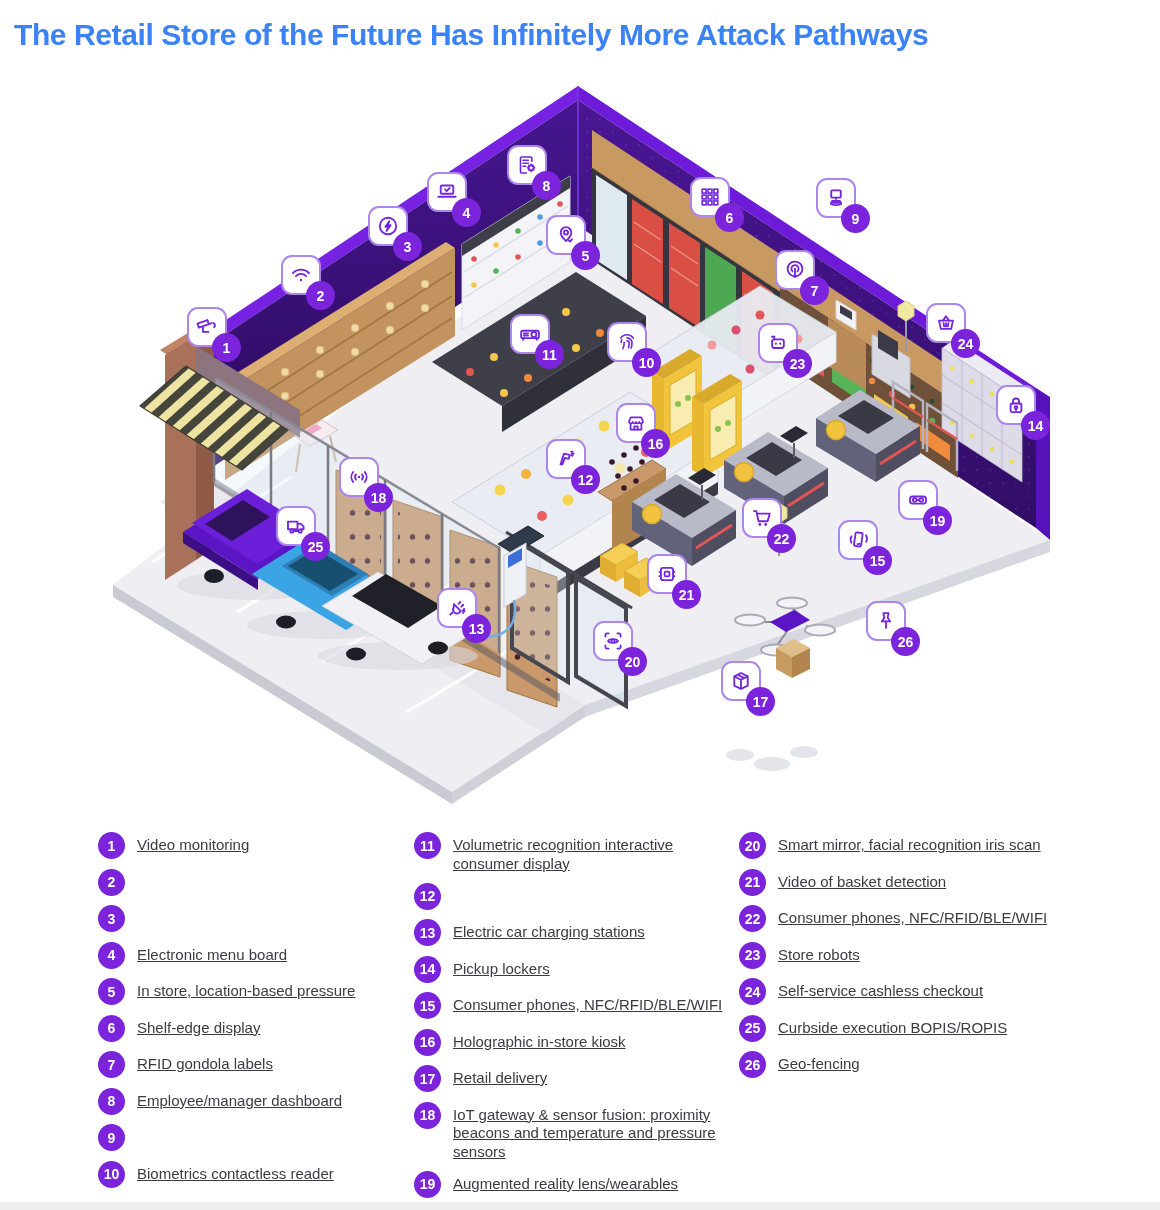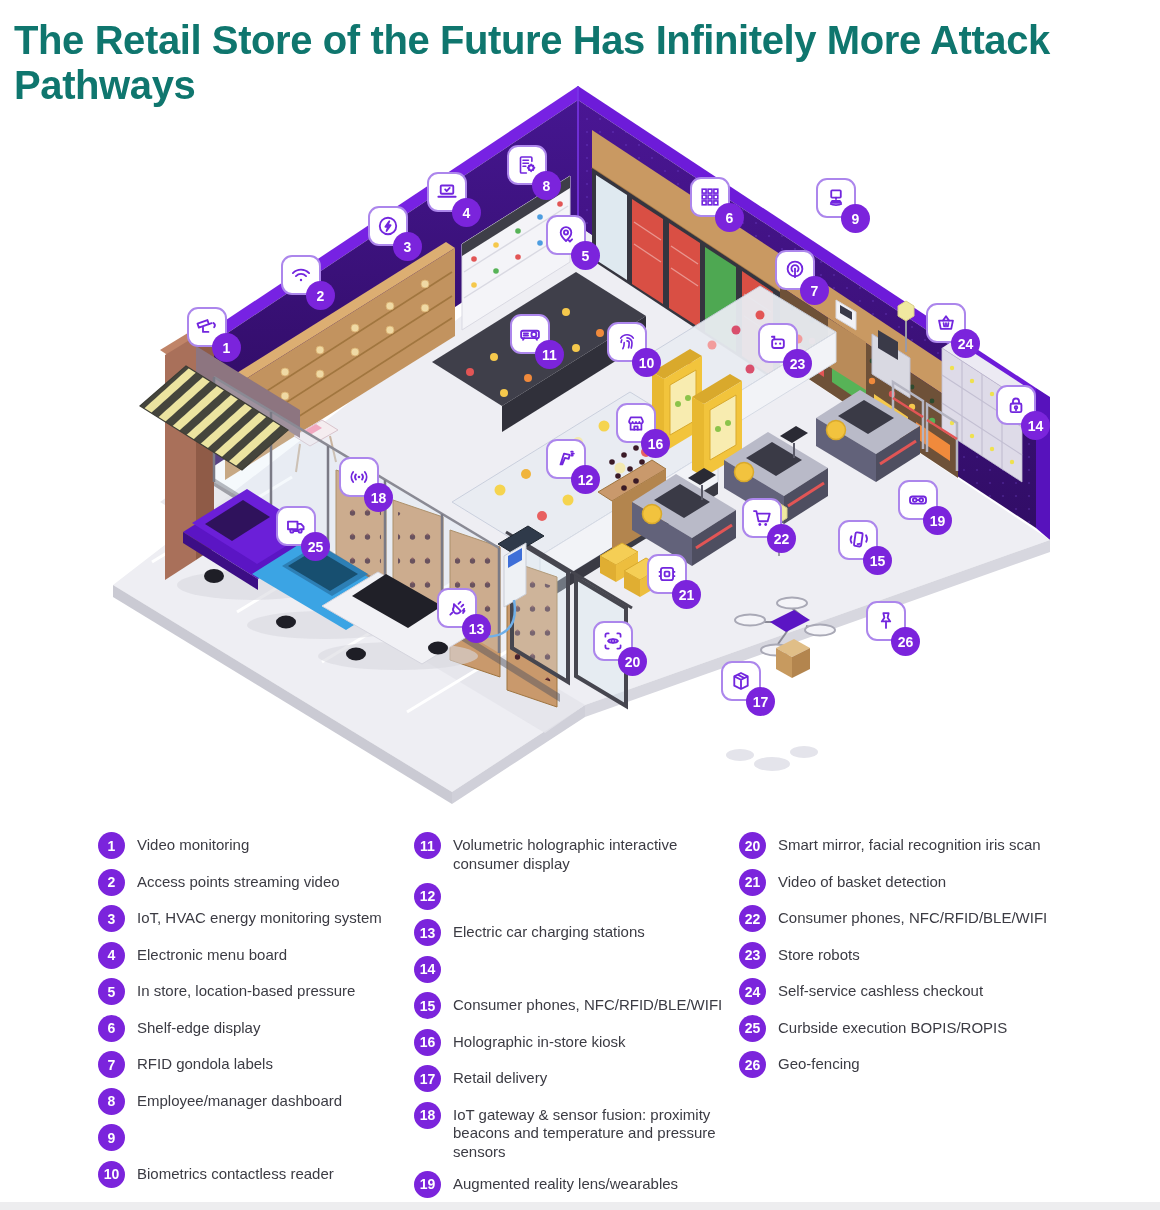--- a/index.html
+++ b/index.html
@@ -1,34 +1,34 @@
 <!DOCTYPE html>
 <html><head>
 <meta charset="utf-8">
 <style>
   html,body{margin:0;padding:0;background:#fff;}
   .page{position:relative;width:1160px;height:1210px;background:#fff;overflow:hidden;
         font-family:"Liberation Sans",sans-serif;}
-  .title{position:absolute;left:14px;top:18px;width:1140px;font-size:40px;font-weight:800;
-         letter-spacing:-0.4px;color:#0f766e;}
+  .title{position:absolute;left:14px;top:18px;width:1140px;font-size:30px;font-weight:800;
+         letter-spacing:-0.4px;color:#3b82f6;}
   .scene{position:absolute;left:0;top:0;width:1160px;height:1210px;}
   
   .marker{position:absolute;width:40px;height:40px;}
   .badge{position:absolute;inset:0;background:#fff;border:2px solid #AC86EC;border-radius:11px;
          display:flex;align-items:center;justify-content:center;box-sizing:border-box;}
   .mic{width:26px;height:26px;}
   .mnum{position:absolute;left:25px;top:26px;width:29px;height:29px;border-radius:50%;
         background:#7B24DC;color:#fff;font-size:14px;font-weight:700;display:flex;
         align-items:center;justify-content:center;}
   
   .legend-col{position:absolute;display:flex;flex-direction:column;}
   .lrow{display:flex;gap:12px;margin-bottom:9.5px;}
   .lnum{flex:0 0 27px;width:27px;height:27px;border-radius:50%;background:#7B24DC;color:#fff;
         font-size:14px;font-weight:700;display:flex;align-items:center;justify-content:center;}
-  .ltext{font-size:15px;line-height:18.5px;color:#3B3B43;padding-top:4px;}
+  .ltext{font-size:15px;line-height:18.5px;color:#3B3B43;padding-top:4px;text-decoration:underline;}
   .bottombar{position:absolute;left:0;top:1202px;width:1160px;height:8px;background:#EDEDEF;}
   .iconsdefs{position:absolute;width:0;height:0;overflow:hidden;}
 </style>
 </head>
 <body>
 
 <div class="page">
 
   <div class="title">The Retail Store of the Future Has Infinitely More Attack Pathways</div>
 
@@ -831,25 +831,23 @@
     <div class="mnum">26</div>
     </div>
 
   <div class="legend-col" style="left:98px;top:832px;width:300px">
     <div class="lrow">
         <div class="lnum">1</div>
         <div class="ltext" style="width:270px">Video monitoring</div>
       </div>
     <div class="lrow">
         <div class="lnum">2</div>
-        <div class="ltext" style="width:270px">Access points streaming video</div>
       </div>
     <div class="lrow">
         <div class="lnum">3</div>
-        <div class="ltext" style="width:270px">IoT, HVAC energy monitoring system</div>
       </div>
     <div class="lrow">
         <div class="lnum">4</div>
         <div class="ltext" style="width:270px">Electronic menu board</div>
       </div>
     <div class="lrow">
         <div class="lnum">5</div>
         <div class="ltext" style="width:270px">In store, location-based pressure</div>
       </div>
     <div class="lrow">
@@ -869,31 +867,32 @@
       </div>
     <div class="lrow">
         <div class="lnum">10</div>
         <div class="ltext" style="width:270px">Biometrics contactless reader</div>
       </div>
   </div>
 
   <div class="legend-col" style="left:414px;top:832px;width:312px">
     <div class="lrow">
         <div class="lnum">11</div>
-        <div class="ltext" style="width:272px">Volumetric holographic interactive consumer display</div>
+        <div class="ltext" style="width:272px">Volumetric recognition interactive consumer display</div>
       </div>
     <div class="lrow">
         <div class="lnum">12</div>
       </div>
     <div class="lrow">
         <div class="lnum">13</div>
         <div class="ltext" style="width:272px">Electric car charging stations</div>
       </div>
     <div class="lrow">
         <div class="lnum">14</div>
+        <div class="ltext" style="width:272px">Pickup lockers</div>
       </div>
     <div class="lrow">
         <div class="lnum">15</div>
         <div class="ltext" style="width:272px">Consumer phones, NFC/RFID/BLE/WIFI</div>
       </div>
     <div class="lrow">
         <div class="lnum">16</div>
         <div class="ltext" style="width:272px">Holographic in-store kiosk</div>
       </div>
     <div class="lrow">

